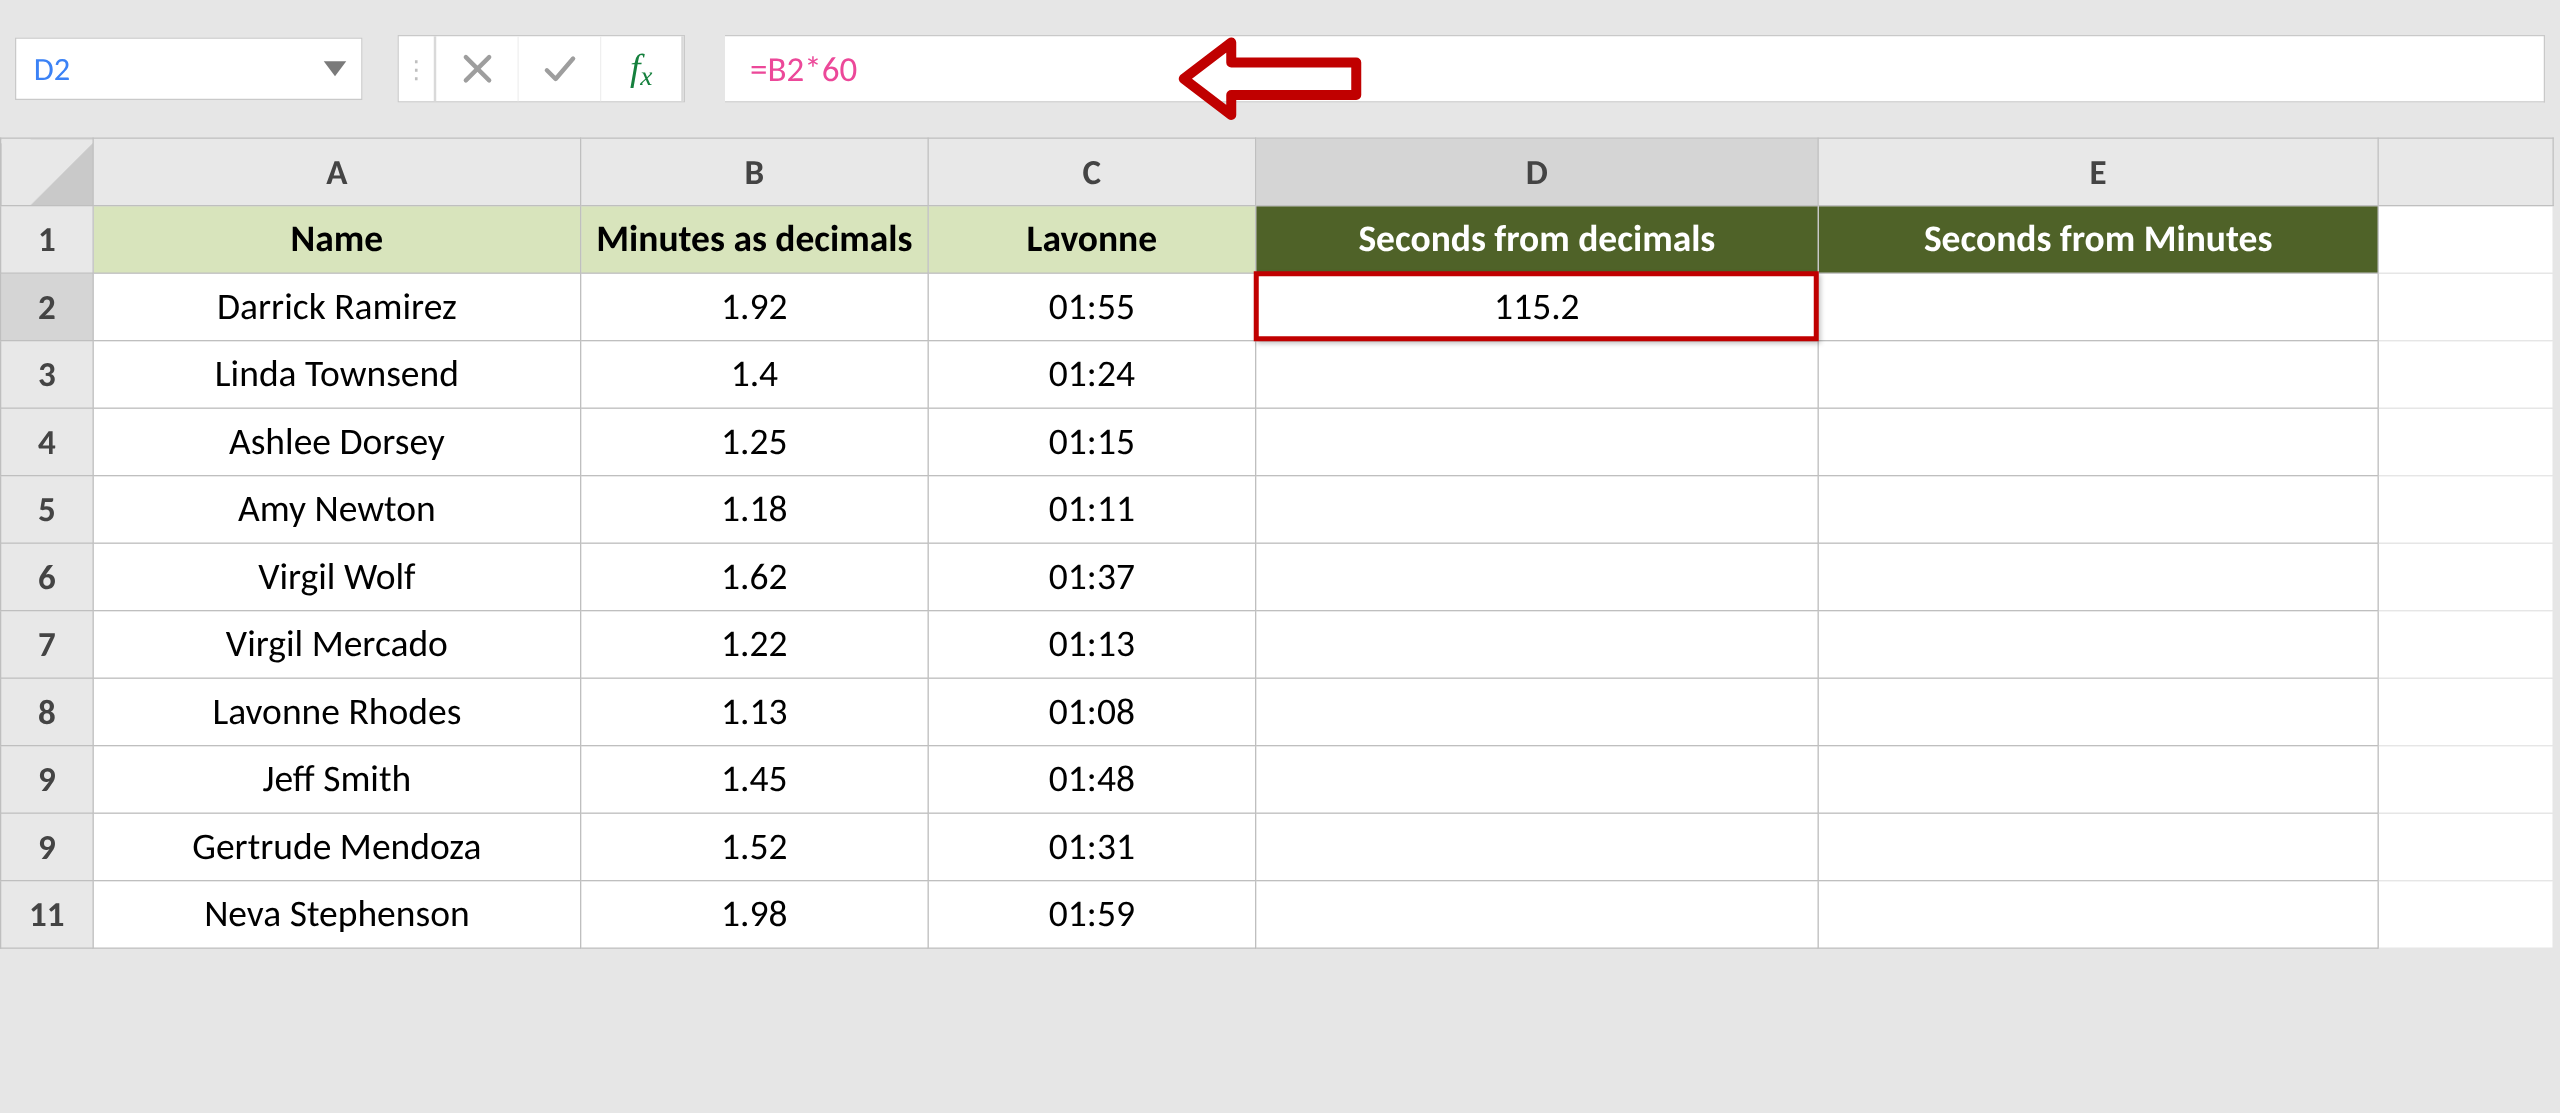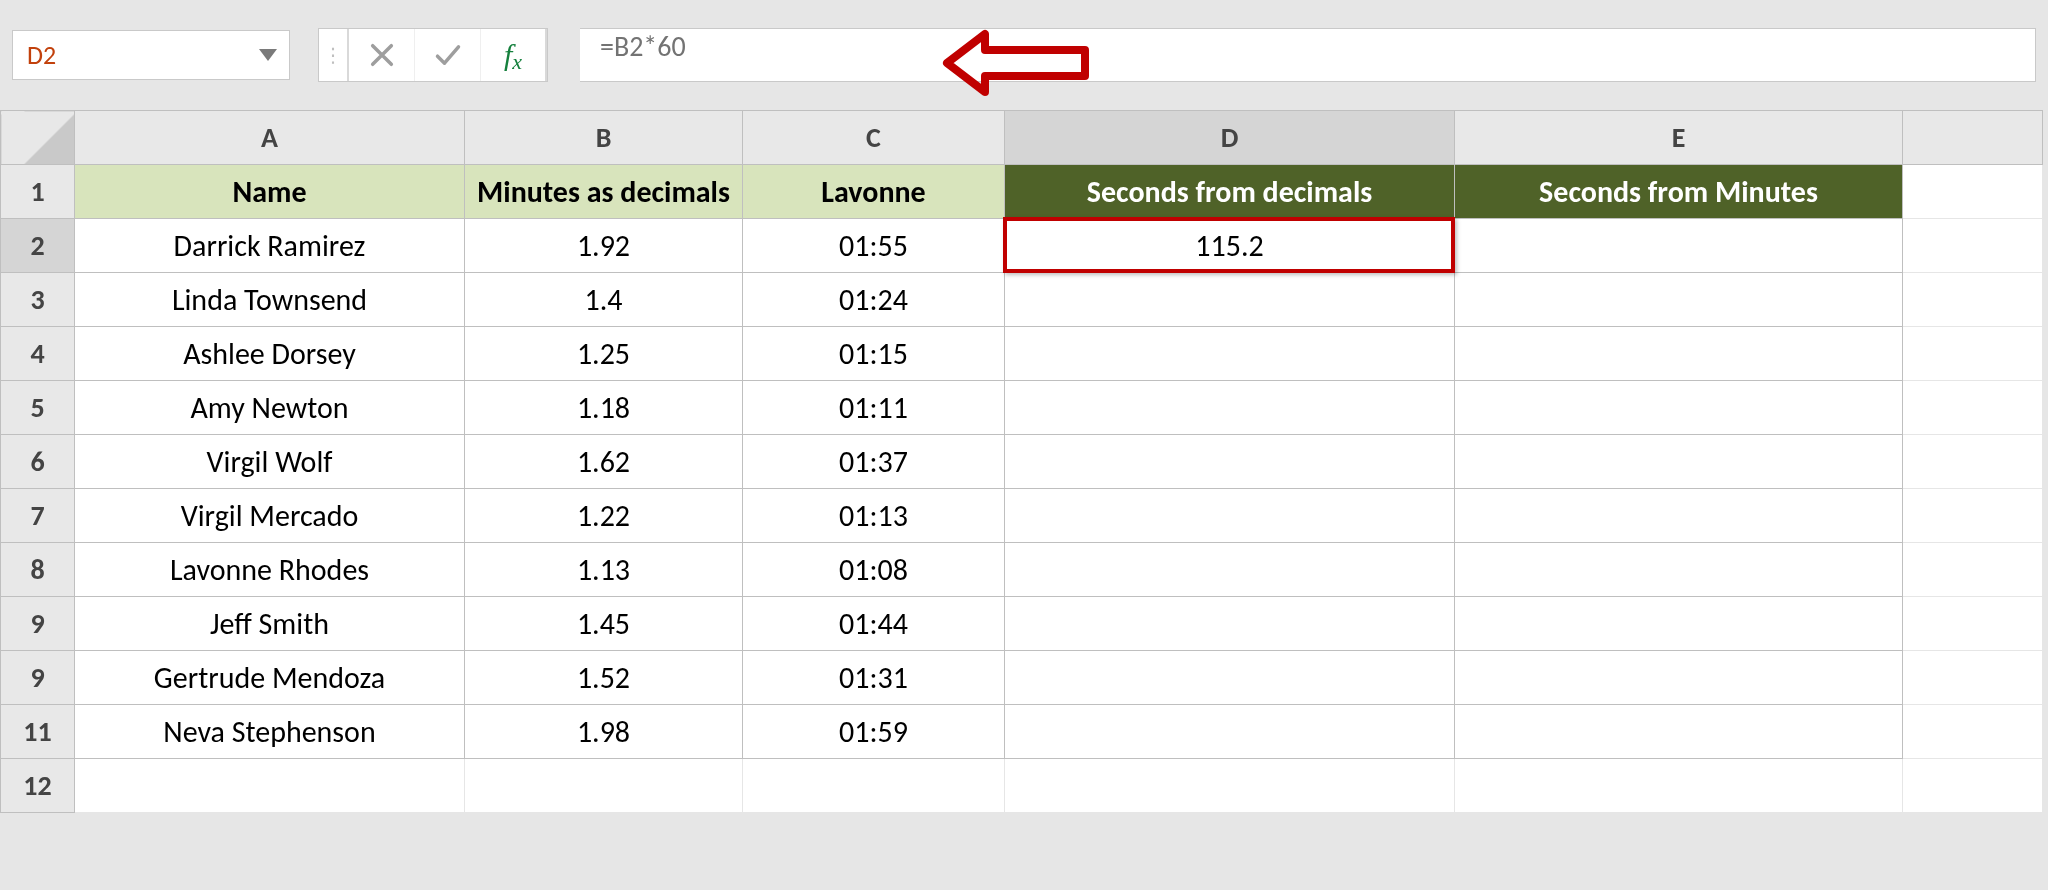--- a/index.html
+++ b/index.html
@@ -11,21 +11,21 @@
     position: relative;
     display: flex;
     align-items: center;
     padding: 28px 12px 28px 12px;
   }
   .name-box {
     width: 278px; height: 50px;
     background: #fff; border: 1px solid #c9c9c9;
     display: flex; align-items: center; justify-content: space-between;
     padding: 0 12px 0 14px;
-    font-size: 26px; color: #c2410c;
+    font-size: 26px; color: #3b82f6;
   }
   .name-box .caret {
     width: 0; height: 0;
     border-left: 9px solid transparent;
     border-right: 9px solid transparent;
     border-top: 12px solid #7a7a7a;
   }
   .fx-group {
     margin-left: 28px;
     display: flex; align-items: center;
@@ -38,23 +38,23 @@
     border-right: 1px solid #efefef;
     color:#9e9e9e;
   }
   .fx-icon-btn.sep { border-right: 2px solid #d9d9d9; }
   .fx-icon-btn.dots { width:30px; font-size:20px; color:#bfbfbf; border-right:2px solid #d9d9d9;}
   .formula-input {
     margin-left: 32px;
     height: 54px;
     min-width: 900px;
     background:#fff; border:1px solid #c9c9c9; border-left:none;
-    display:flex; 
+    display:flex; align-items:center;
     padding: 0 20px;
-    font-size: 28px; color:#737373;
+    font-size: 28px; color:#ec4899;
     flex:1;
   }
 
   
   .arrow-callout {
     position: absolute; left: 935px; top: 24px;
   }
 
   
   .grid {
@@ -234,21 +234,21 @@
         <td class="num">1.13</td>
         <td class="num">01:08</td>
         <td class="num"></td>
         <td class="num"></td>
         <td style="border:1px solid #e6e6e6"></td>
       </tr>
       <tr>
         <th class="rowhdr">9</th>
         <td class="txt">Jeff Smith</td>
         <td class="num">1.45</td>
-        <td class="num">01:44</td>
+        <td class="num">01:48</td>
         <td class="num"></td>
         <td class="num"></td>
         <td style="border:1px solid #e6e6e6"></td>
       </tr>
       <tr>
         <th class="rowhdr">9</th>
         <td class="txt">Gertrude Mendoza</td>
         <td class="num">1.52</td>
         <td class="num">01:31</td>
         <td class="num"></td>
@@ -258,27 +258,18 @@
       <tr>
         <th class="rowhdr">11</th>
         <td class="txt">Neva Stephenson</td>
         <td class="num">1.98</td>
         <td class="num">01:59</td>
         <td class="num"></td>
         <td class="num"></td>
         <td style="border:1px solid #e6e6e6"></td>
       </tr>
 
-      <tr class="below-data">
-        <th class="rowhdr">12</th>
-        <td class="data" style="border-color:#e6e6e6"></td>
-        <td class="data" style="border-color:#e6e6e6"></td>
-        <td class="data" style="border-color:#e6e6e6"></td>
-        <td class="data" style="border-color:#e6e6e6"></td>
-        <td class="data" style="border-color:#e6e6e6"></td>
-        <td class="data" style="border-color:#e6e6e6"></td>
-      </tr>
     </tbody>
       </table>
 
     <div class="cell-selected-overlay" id="d2-overlay" style="left: 1002.5px; top: 106.5px; width: 452px; height: 56px;"></div>
   </div>
 </div>
 
 </body></html>

